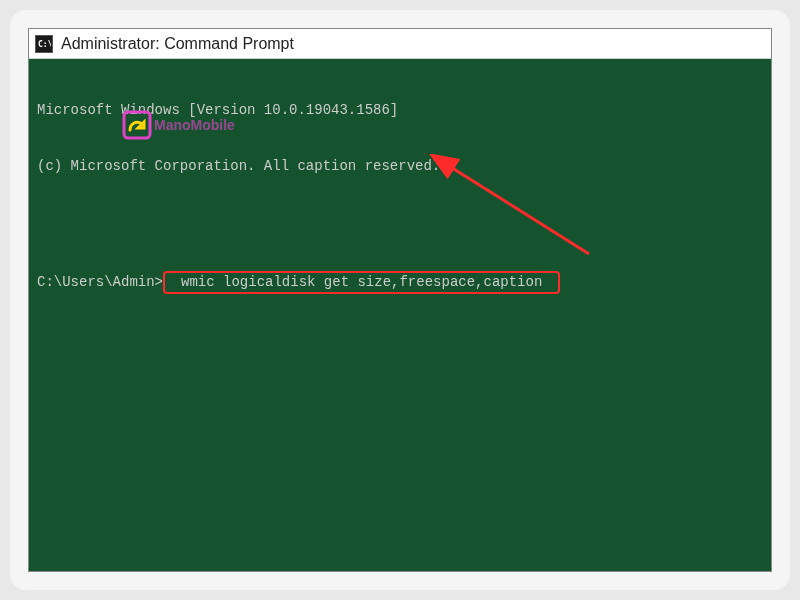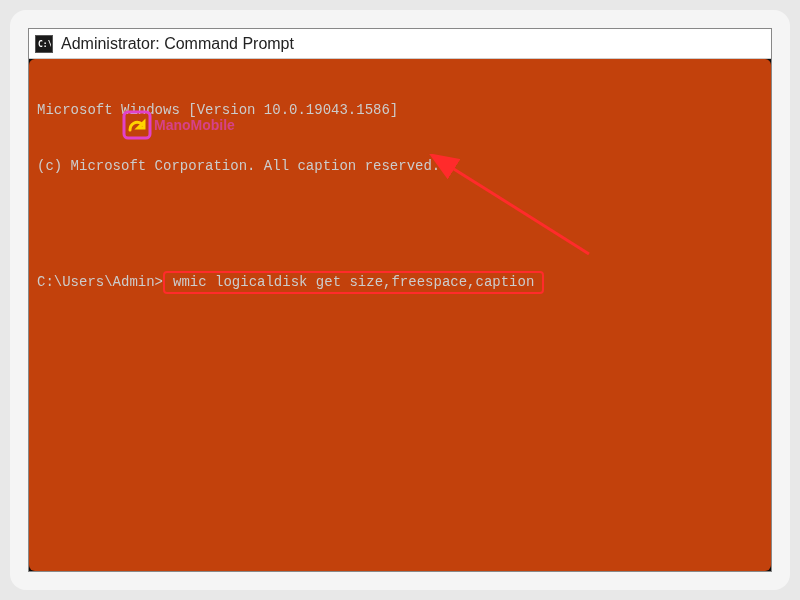--- a/index.html
+++ b/index.html
@@ -58,40 +58,39 @@
       font-family: sans-serif;
       font-weight: bold;
     }
     .titlebar-text {
       font-family: "Segoe UI", Tahoma, sans-serif;
       font-size: 16px;
       color: #222;
     }
     .terminal {
       flex: 1;
-      background: #c2410c;
+      background: #14532d;
       color: #cccccc;
       padding: 4px 8px;
       font-size: 14px;
       line-height: 1.35;
       white-space: pre;
       position: relative;
-      border-radius: 6px;
     }
     .terminal-line {
       display: block;
     }
     .prompt-line {
       display: flex;
       align-items: center;
     }
     .command-highlight {
       border: 2px solid #ff2b2b;
       border-radius: 4px;
-      padding: 0 8px;
+      padding: 0 16px;
       display: inline-block;
       text-align: right;
     }
     .watermark {
       position: absolute;
       top: 28px;
       left: 22px;
       pointer-events: none;
       text-align: right;
     }

